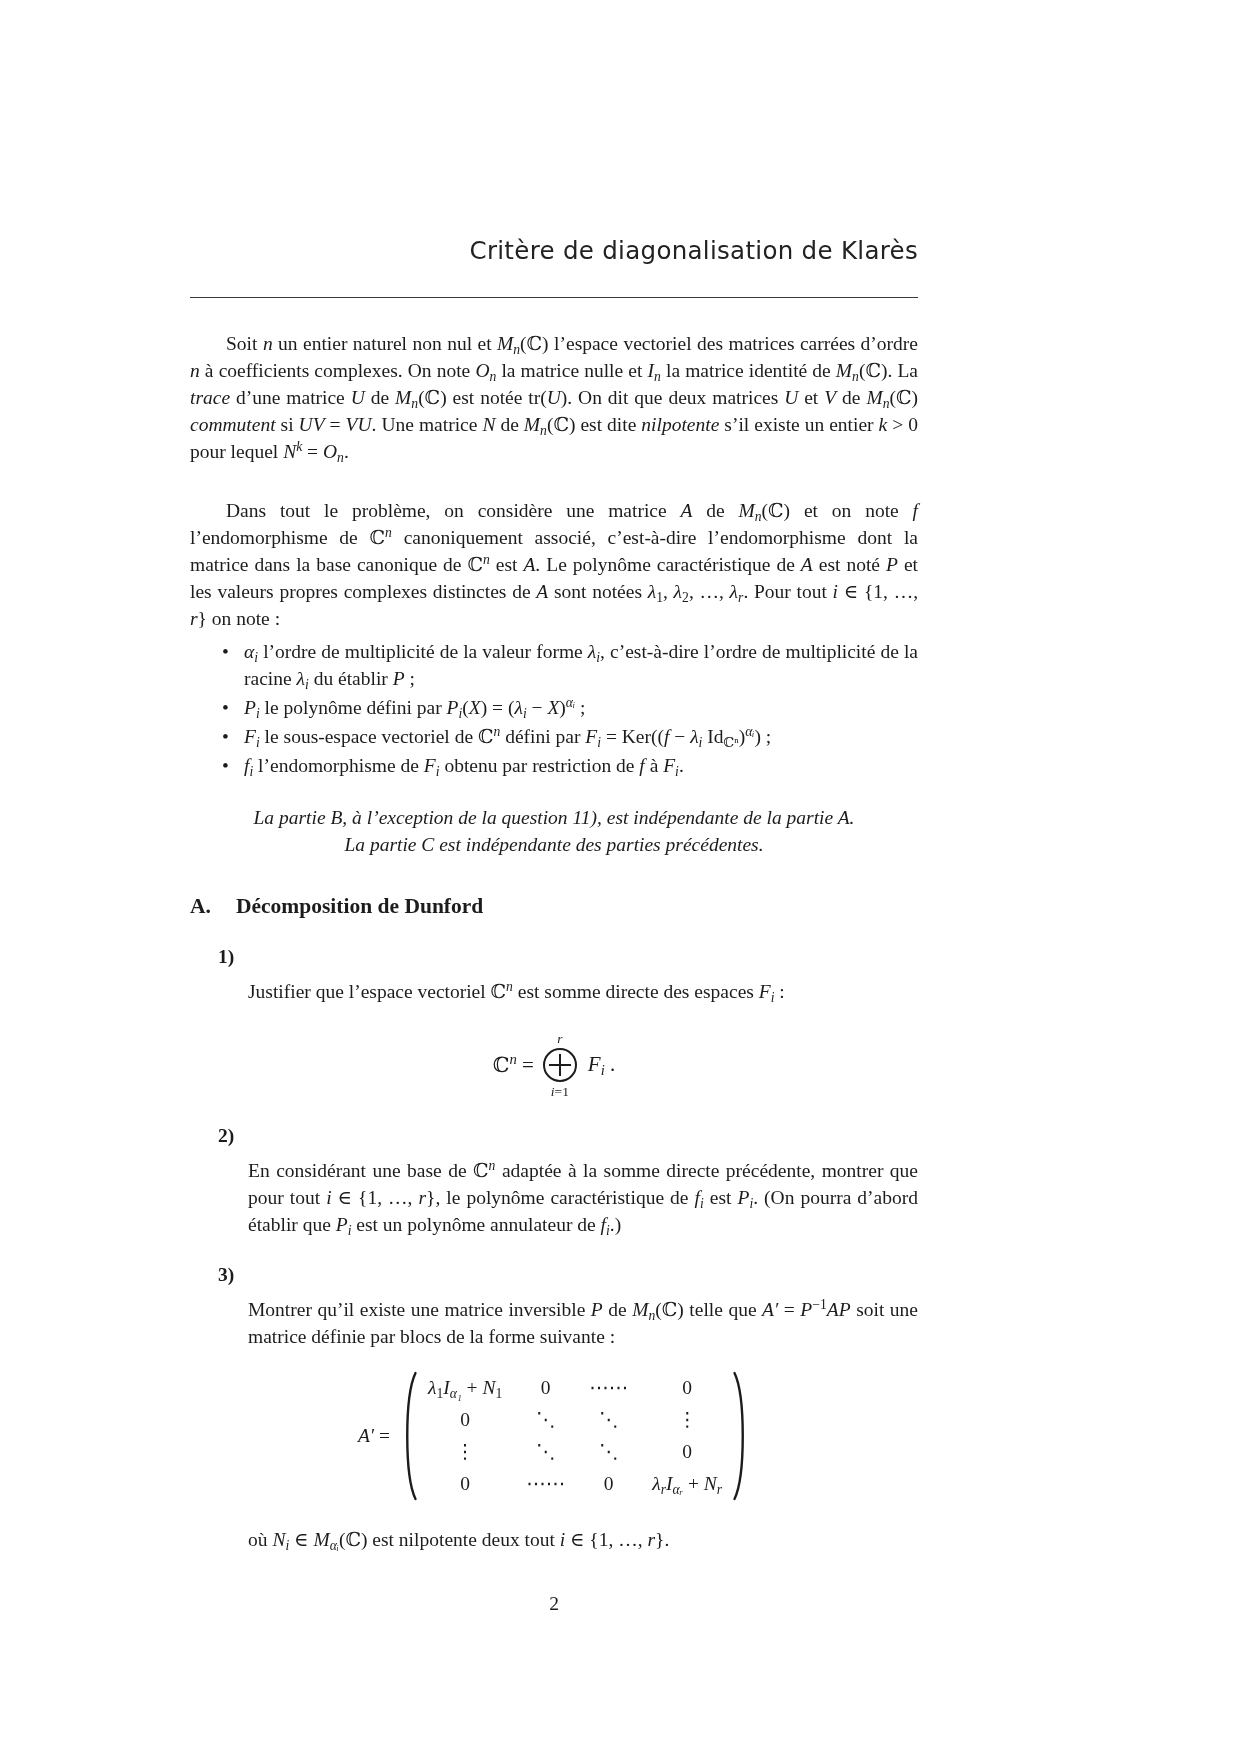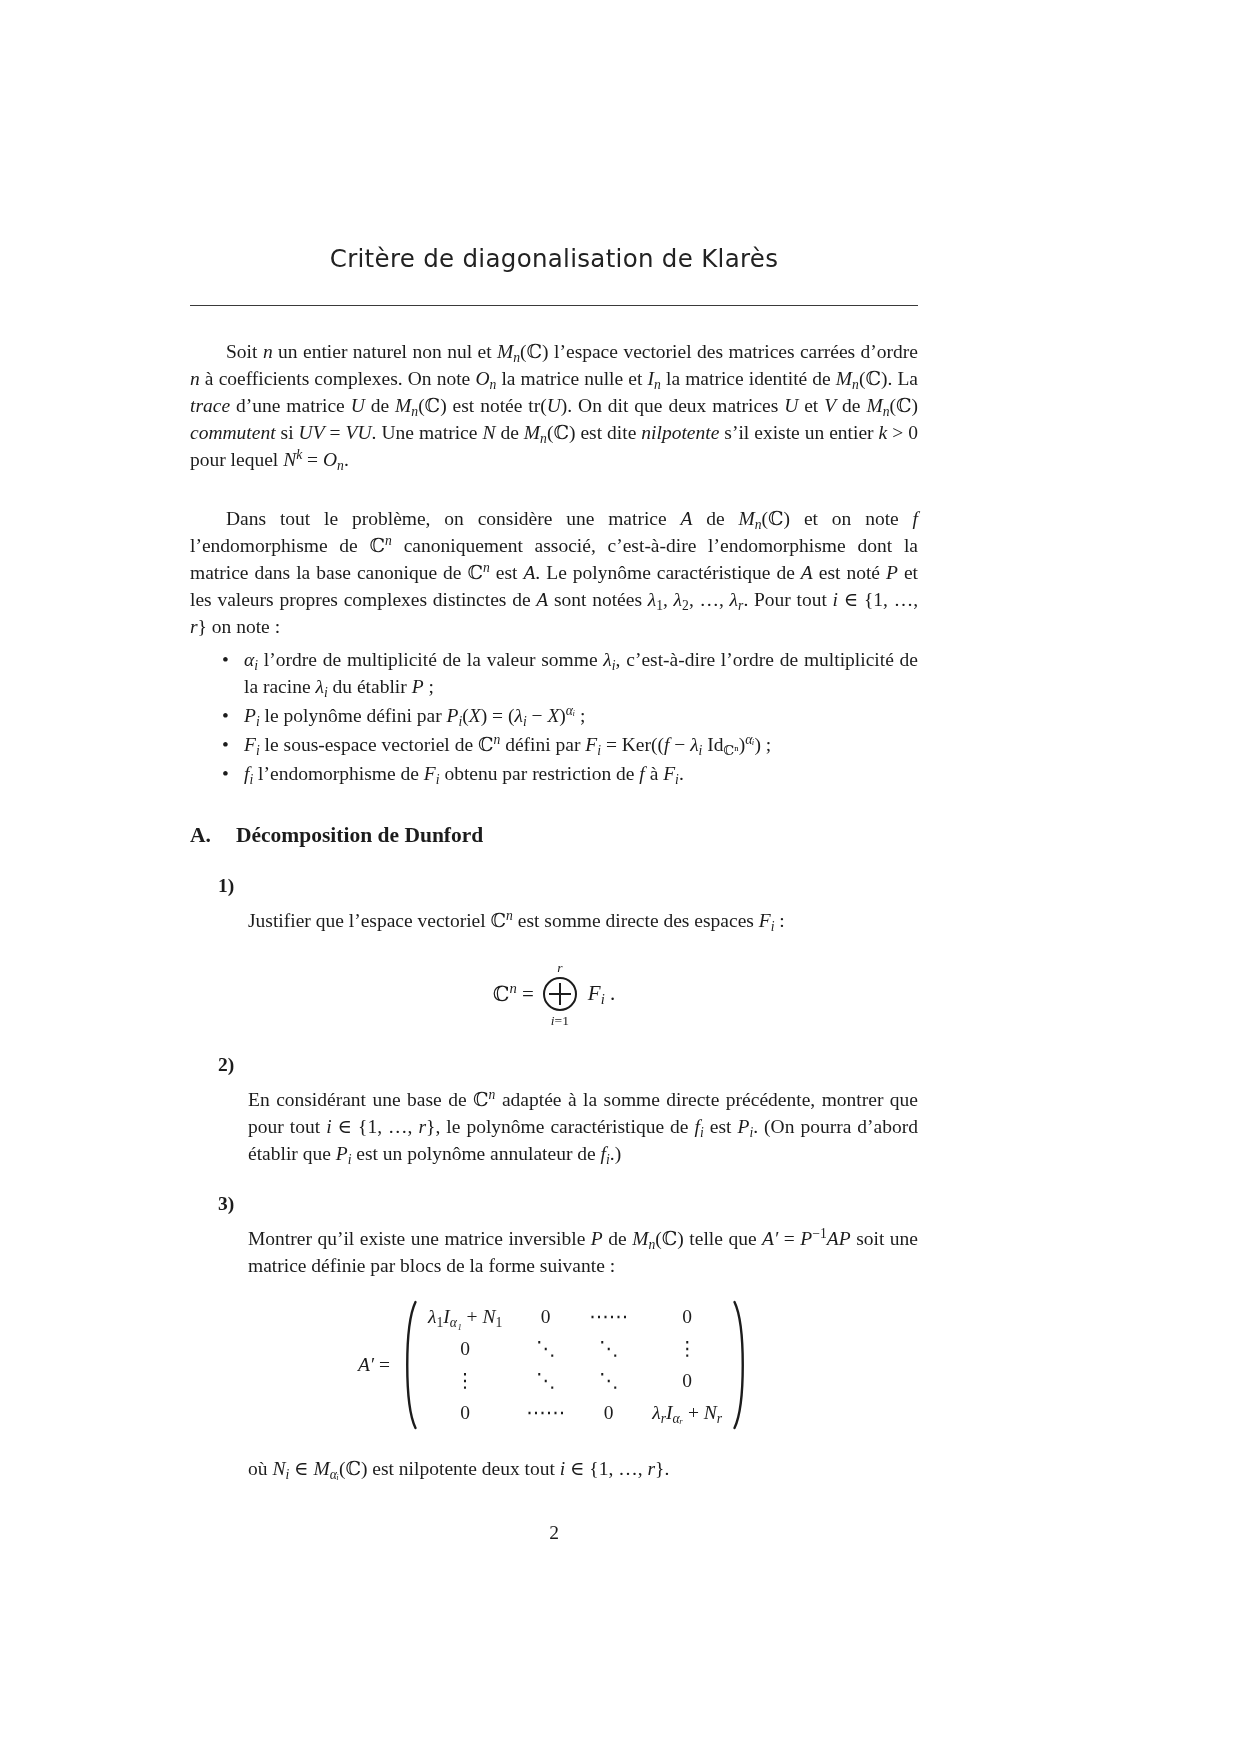--- a/index.html
+++ b/index.html
@@ -9,21 +9,21 @@
     margin:0 auto;
     background:#ffffff;
     color:#1c1c1c;
     font-family:"Liberation Serif","DejaVu Serif",serif;
     box-sizing:border-box;
     padding:236px 322px 0 190px;
     overflow:hidden;
   }
   
   .doc-title {
-    margin:8px; text-align:center;
+    margin:0; text-align:right;
     font-family:"DejaVu Sans","Liberation Sans",sans-serif;
     font-weight:400; font-size:24.5px; letter-spacing:0.3px;
     color:#222;
   }
   .title-rule { border:none; border-top:1.4px solid #3a3a3a; margin:32px 0 0 0; }
 
   
   .para {
     font-size:19.5px; line-height:27px; text-align:justify;
     margin:27px 0 0 0;
@@ -107,36 +107,40 @@
   <h1 class="doc-title">Critère de diagonalisation de Klarès</h1>
   <hr class="title-rule">
 
   <p class="para indent"><span>Soit </span><span class="mi">n</span><span> un entier naturel non nul et </span><span class="mi">M</span><span class="subi">n</span><span>(ℂ) l’espace vectoriel des matrices carrées d’ordre </span><span class="mi">n</span><span> à coefficients complexes. On note </span><span class="mi">O</span><span class="subi">n</span><span> la matrice nulle et </span><span class="mi">I</span><span class="subi">n</span><span> la matrice identité de </span><span class="mi">M</span><span class="subi">n</span><span>(ℂ). La </span><span class="em">trace</span><span> d’une matrice </span><span class="mi">U</span><span> de </span><span class="mi">M</span><span class="subi">n</span><span>(ℂ) est notée tr(</span><span class="mi">U</span><span>). On dit que deux matrices </span><span class="mi">U</span><span> et </span><span class="mi">V</span><span> de </span><span class="mi">M</span><span class="subi">n</span><span>(ℂ) </span><span class="em">commutent</span><span> si </span><span class="mi">UV</span><span> = </span><span class="mi">VU</span><span>. Une matrice </span><span class="mi">N</span><span> de </span><span class="mi">M</span><span class="subi">n</span><span>(ℂ) est dite </span><span class="em">nilpotente</span><span> s’il existe un entier </span><span class="mi">k</span><span> &gt; 0 pour lequel </span><span class="mi">N</span><span class="supi">k</span><span> = </span><span class="mi">O</span><span class="subi">n</span><span>.</span></p>
 
   <p class="para indent"><span>Dans tout le problème, on considère une matrice </span><span class="mi">A</span><span> de </span><span class="mi">M</span><span class="subi">n</span><span>(ℂ) et on note </span><span class="mi">f</span><span> l’endomorphisme de ℂ</span><span class="supi">n</span><span> canoniquement associé, c’est-à-dire l’endomorphisme dont la matrice dans la base canonique de ℂ</span><span class="supi">n</span><span> est </span><span class="mi">A</span><span>. Le polynôme caractéristique de </span><span class="mi">A</span><span> est noté </span><span class="mi">P</span><span> et les valeurs propres complexes distinctes de </span><span class="mi">A</span><span> sont notées </span><span class="mi">λ</span><span class="sub">1</span><span>, </span><span class="mi">λ</span><span class="sub">2</span><span>, …, </span><span class="mi">λ</span><span class="subi">r</span><span>. Pour tout </span><span class="mi">i</span><span> ∈ {1, …, </span><span class="mi">r</span><span>} on note :</span></p>
 
   <ul class="bullets">
     <li>
       <span class="marker">•</span>
-      <span class="li-body"><span class="mi">α</span><span class="subi">i</span><span> l’ordre de multiplicité de la valeur somme </span><span class="mi">λ</span><span class="subi">i</span><span>, c’est-à-dire l’ordre de multiplicité de la racine </span><span class="mi">λ</span><span class="subi">i</span><span> du établir </span><span class="mi">P</span><span> ;</span></span>
+      <span class="li-body"><span class="mi">α</span><span class="subi">i</span><span> l’ordre de multiplicité de la valeur forme </span><span class="mi">λ</span><span class="subi">i</span><span>, c’est-à-dire l’ordre de multiplicité de la racine </span><span class="mi">λ</span><span class="subi">i</span><span> du établir </span><span class="mi">P</span><span> ;</span></span>
     </li>
     <li>
       <span class="marker">•</span>
       <span class="li-body"><span class="mi">P</span><span class="subi">i</span><span> le polynôme défini par </span><span class="mi">P</span><span class="subi">i</span><span>(</span><span class="mi">X</span><span>) = (</span><span class="mi">λ</span><span class="subi">i</span><span> − </span><span class="mi">X</span><span>)</span><span class="supi">αᵢ</span><span> ;</span></span>
     </li>
     <li>
       <span class="marker">•</span>
       <span class="li-body"><span class="mi">F</span><span class="subi">i</span><span> le sous-espace vectoriel de ℂ</span><span class="supi">n</span><span> défini par </span><span class="mi">F</span><span class="subi">i</span><span> = Ker((</span><span class="mi">f</span><span> − </span><span class="mi">λ</span><span class="subi">i</span><span> Id</span><span class="sub">ℂⁿ</span><span>)</span><span class="supi">αᵢ</span><span>) ;</span></span>
     </li>
     <li>
       <span class="marker">•</span>
       <span class="li-body"><span class="mi">f</span><span class="subi">i</span><span> l’endomorphisme de </span><span class="mi">F</span><span class="subi">i</span><span> obtenu par restriction de </span><span class="mi">f</span><span> à </span><span class="mi">F</span><span class="subi">i</span><span>.</span></span>
     </li>
   </ul>
 
+  <div class="note">
+    <div>La partie B, à l’exception de la question 11), est indépendante de la partie A.</div>
+    <div>La partie C est indépendante des parties précédentes.</div>
+  </div>
 
   <h2 class="section-heading">
     <span class="sec-label">A.</span>
     <span class="sec-title">Décomposition de Dunford</span>
   </h2>
 
   <div class="q-item">
     <span class="q-num">1)</span>
     <span class="q-body"><span>Justifier que l’espace vectoriel ℂ</span><span class="supi">n</span><span> est somme directe des espaces </span><span class="mi">F</span><span class="subi">i</span><span> :</span></span>
   </div>

